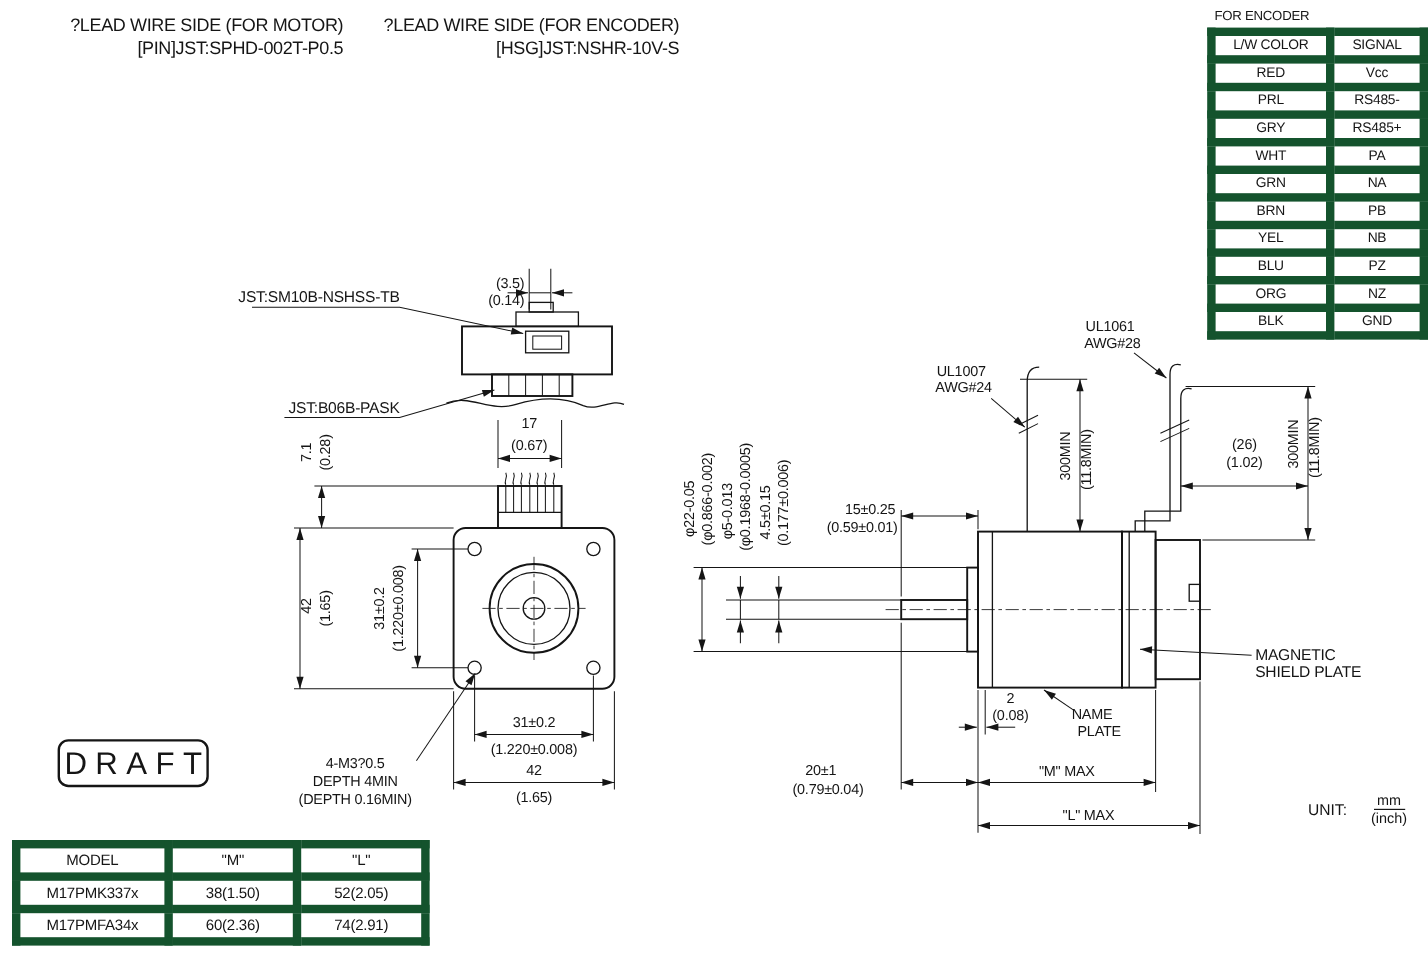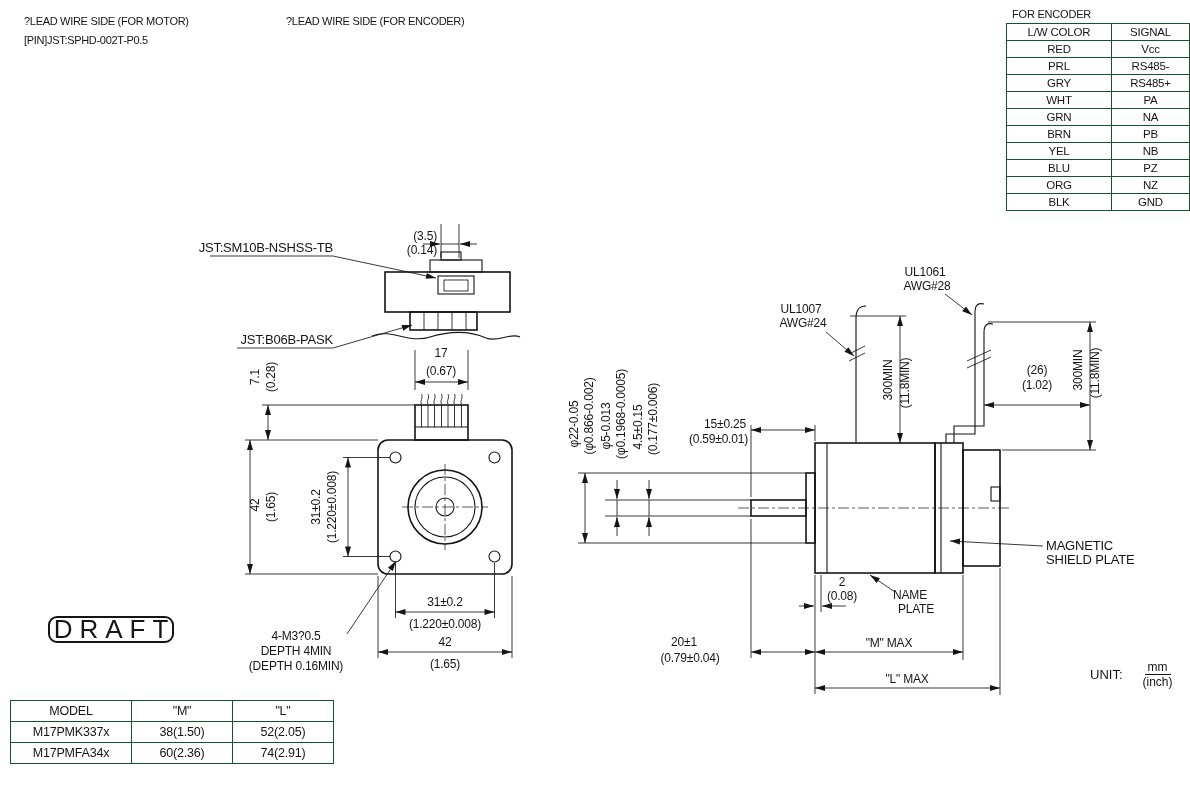--- a/index.html
+++ b/index.html
@@ -8,27 +8,27 @@
   .abs{position:absolute}
   svg{position:absolute;left:0;top:0}
   svg text{font-family:"Liberation Sans",sans-serif;font-size:12px;fill:#151515;letter-spacing:-0.2px}
   svg text.lbl{font-size:13px}
   line,path,rect,circle,polyline{stroke:#151515;fill:none;stroke-linecap:butt}
   .o{stroke-width:1.6}
   .m{stroke-width:1.1}
   .d{stroke-width:0.85}
   .cl{stroke-width:0.7;stroke-dasharray:11 3 3 3}
   marker path{fill:#151515;stroke:none}
-  .lead-col{font-size:11px;line-height:19px;text-align:left;white-space:nowrap;letter-spacing:-0.3px}
+  .lead-col{font-size:15px;line-height:19px;text-align:right;white-space:nowrap;letter-spacing:-0.3px}
   .enc-title{font-size:11px;margin:0 0 3px 6px;letter-spacing:-0.2px}
   table.tbl{border-collapse:collapse;background:#fff}
-  .tbl th,.tbl td{border:1px solid #14532d;font-weight:normal;text-align:center;padding:0 4px;letter-spacing:-0.2px}
+  .tbl th,.tbl td{border:7px solid #14532d;font-weight:normal;text-align:center;padding:0 4px;letter-spacing:-0.2px}
   .enc th,.enc td{font-size:11.5px;height:16px;line-height:16px}
   .model th,.model td{font-size:12.5px;height:20px;line-height:20px}
-  .draft{width:126px;height:27px;border:2px solid #151515;border-radius:9px;display:flex;align-items:center;justify-content:center;font-size:26px;letter-spacing:7px;padding-left:7px;box-sizing:border-box}
+  .draft{width:126px;height:40px;border:2px solid #151515;border-radius:9px;display:flex;align-items:center;justify-content:center;font-size:26px;letter-spacing:7px;padding-left:7px;box-sizing:border-box}
   .unit{display:flex;align-items:center;gap:20px;font-size:13px}
   .frac{display:inline-flex;flex-direction:column;align-items:center;line-height:14px;font-size:12px}
   .num{border-bottom:1px solid #151515;padding:0 3px}
 </style>
 </head>
 <body>
 
 <div class="canvas">
 
 <svg width="1190" height="803" viewBox="0 0 1190 803">
@@ -223,20 +223,21 @@
     <text x="907" y="683" text-anchor="middle">"L" MAX</text>
   </g>
 </svg>
 
 <div class="abs lead-col" style="left:24px;top:12px;width:262px">
   <div>?LEAD WIRE SIDE (FOR MOTOR)</div>
   <div>[PIN]JST:SPHD-002T-P0.5</div>
 </div>
 <div class="abs lead-col" style="left:286px;top:12px;width:280px">
   <div>?LEAD WIRE SIDE (FOR ENCODER)</div>
+  <div>[HSG]JST:NSHR-10V-S</div>
 </div>
 
 <div class="abs" style="left:1006px;top:8px">
   <div class="enc-title">FOR ENCODER</div>
   <table class="tbl enc">
     <tbody>
           <tr>
       <th style="width:98px">L/W COLOR</th>
       <th style="width:70px">SIGNAL</th>
     </tr>

